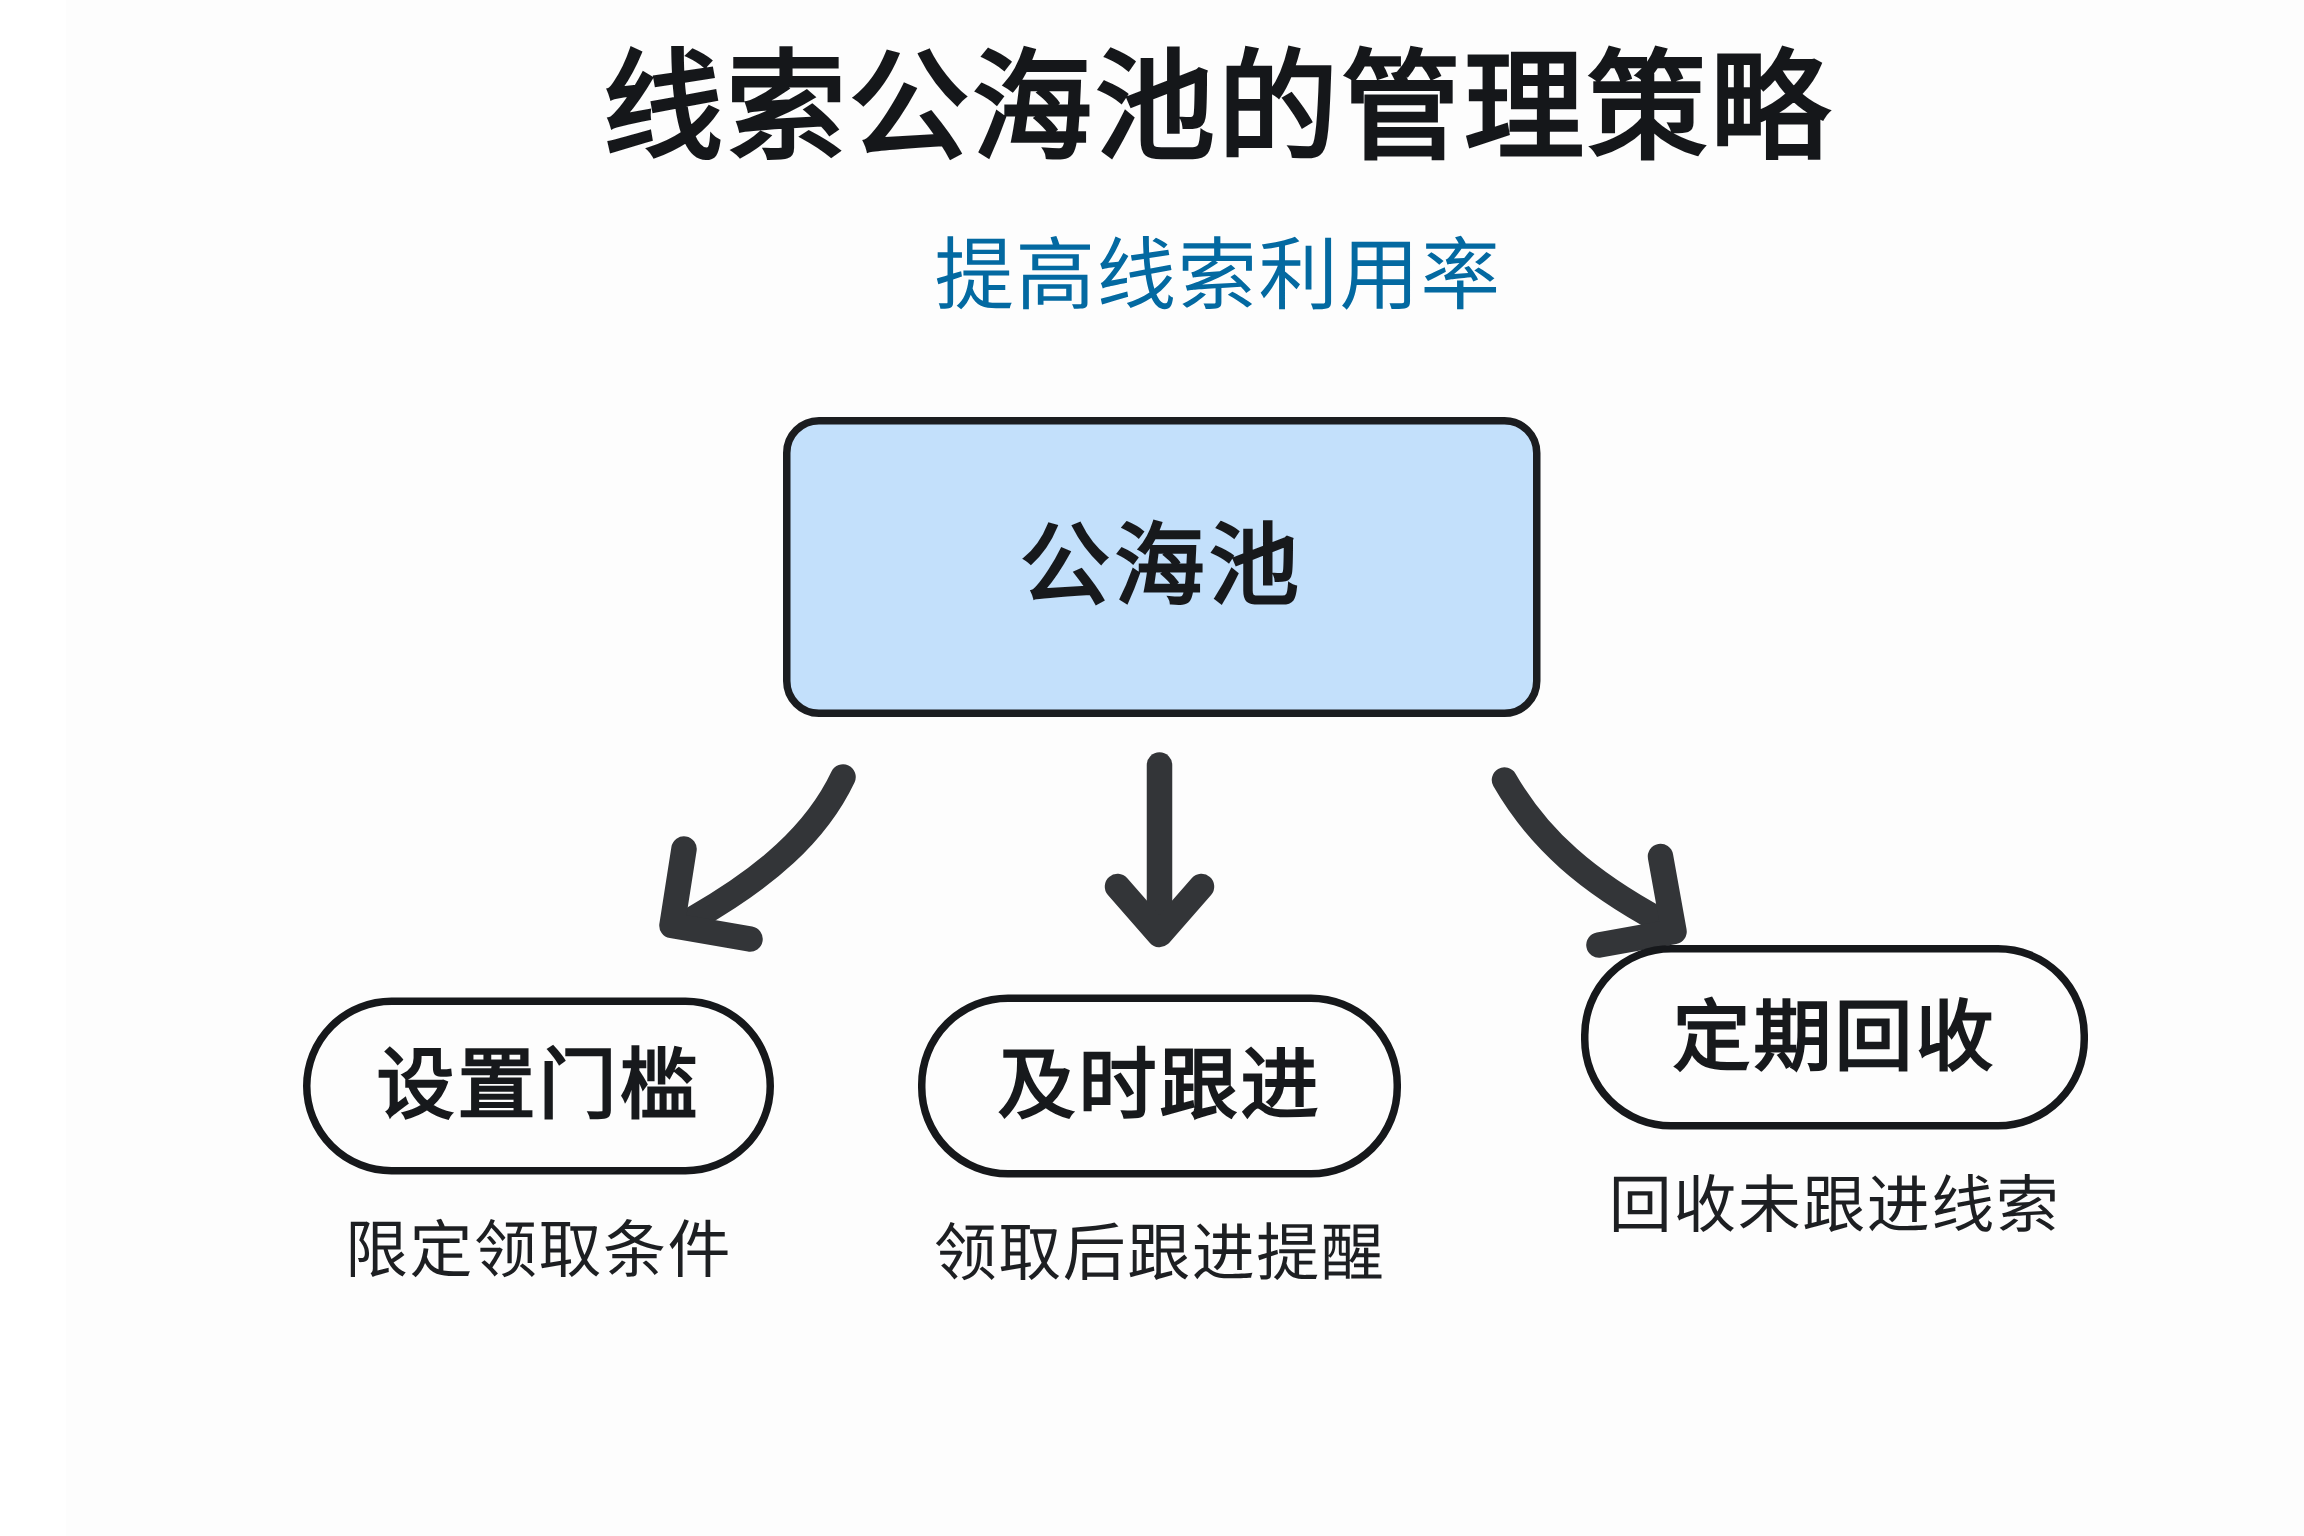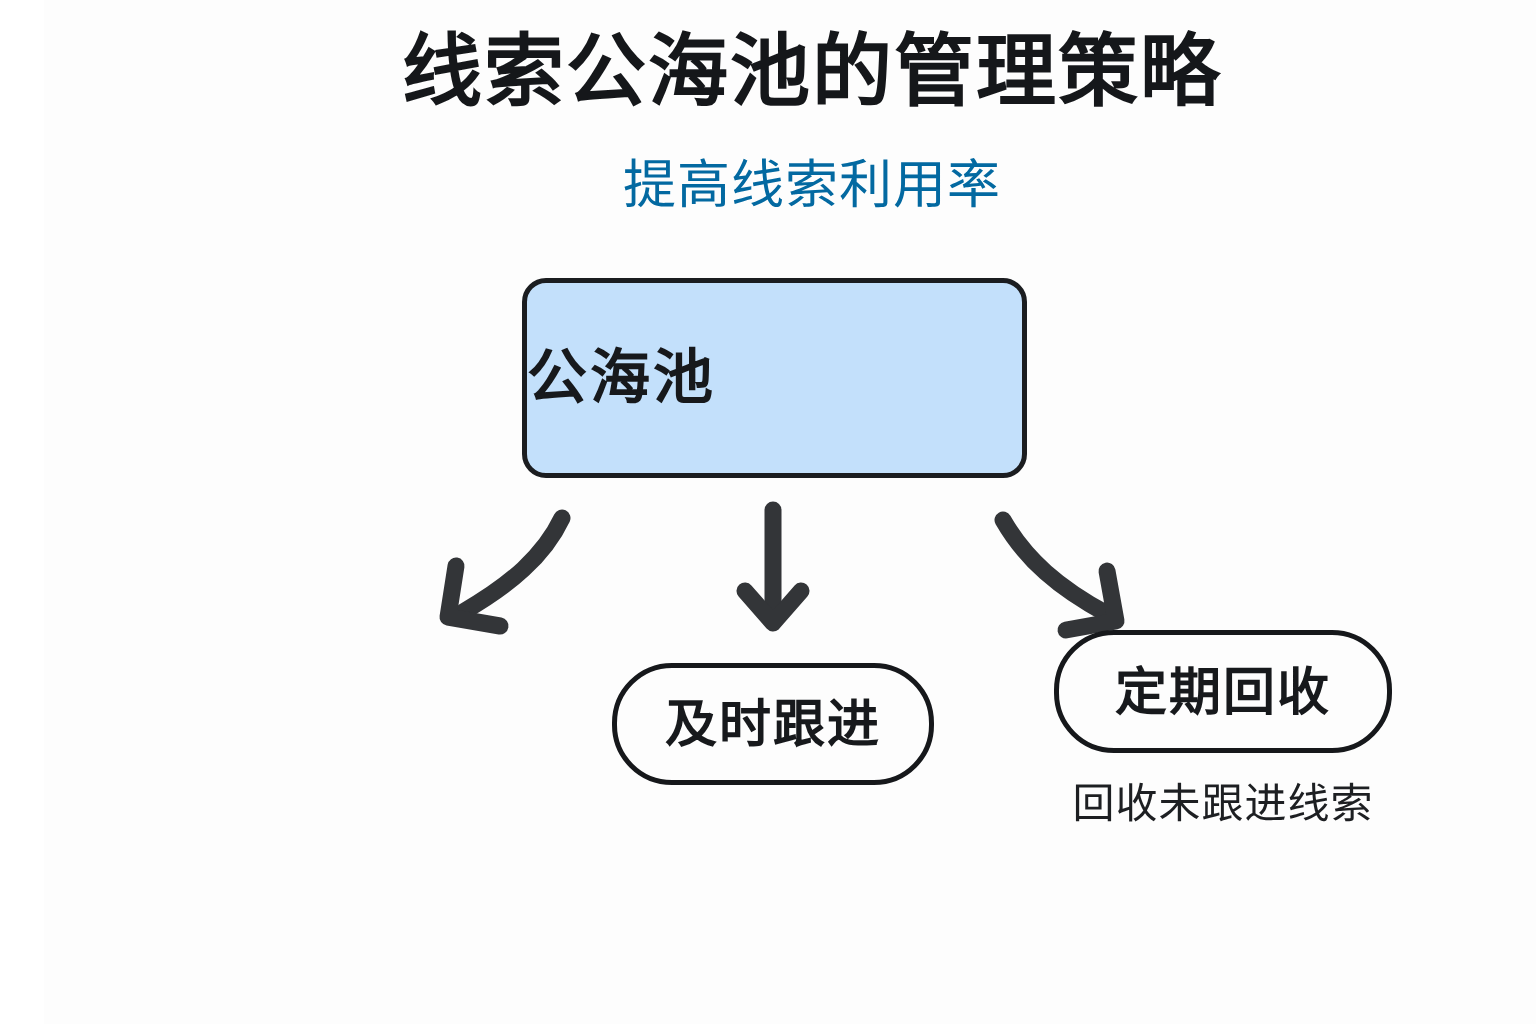--- a/index.html
+++ b/index.html
@@ -55,21 +55,21 @@
     left: 478px;
     top: 278px;
     width: 505px;
     height: 200px;
     box-sizing: border-box;
     background: #c3e0fb;
     border: 5px solid #1b1d20;
     border-radius: 24px;
     display: flex;
     align-items: center;
-    justify-content: flex-start;
+    justify-content: center;
   }
   .root-node-label {
     font-size: 60px;
     font-weight: 700;
     color: #17191c;
     letter-spacing: 3px;
     line-height: 1;
     white-space: nowrap;
   }
 
@@ -146,25 +146,32 @@
       <path d="M 729 510 L 729 608" stroke="#333538" stroke-width="17" stroke-linecap="round" fill="none"></path>
       <path d="M 701 591 L 729 623 L 757 591" stroke="#333538" stroke-width="17" stroke-linecap="round" stroke-linejoin="round" fill="none"></path>
     </g>
 
     <g>
       <path d="M 959 520 C 982 560 1015 588 1063 614" stroke="#333538" stroke-width="17" stroke-linecap="round" fill="none"></path>
       <path d="M 1063 571 L 1072 621 L 1022 630" stroke="#333538" stroke-width="17" stroke-linecap="round" stroke-linejoin="round" fill="none"></path>
     </g>
   </svg>
 
+  <div class="branch branch-1">
+    <div class="branch-pill">
+      <span class="branch-pill-label">设置门槛</span>
+    </div>
+    <div class="branch-caption">限定领取条件</div>
+  </div>
 
   <div class="branch branch-2">
     <div class="branch-pill">
       <span class="branch-pill-label">及时跟进</span>
     </div>
+    <div class="branch-caption">领取后跟进提醒</div>
   </div>
 
   <div class="branch branch-3">
     <div class="branch-pill">
       <span class="branch-pill-label">定期回收</span>
     </div>
     <div class="branch-caption">回收未跟进线索</div>
   </div>
 
 </div>

